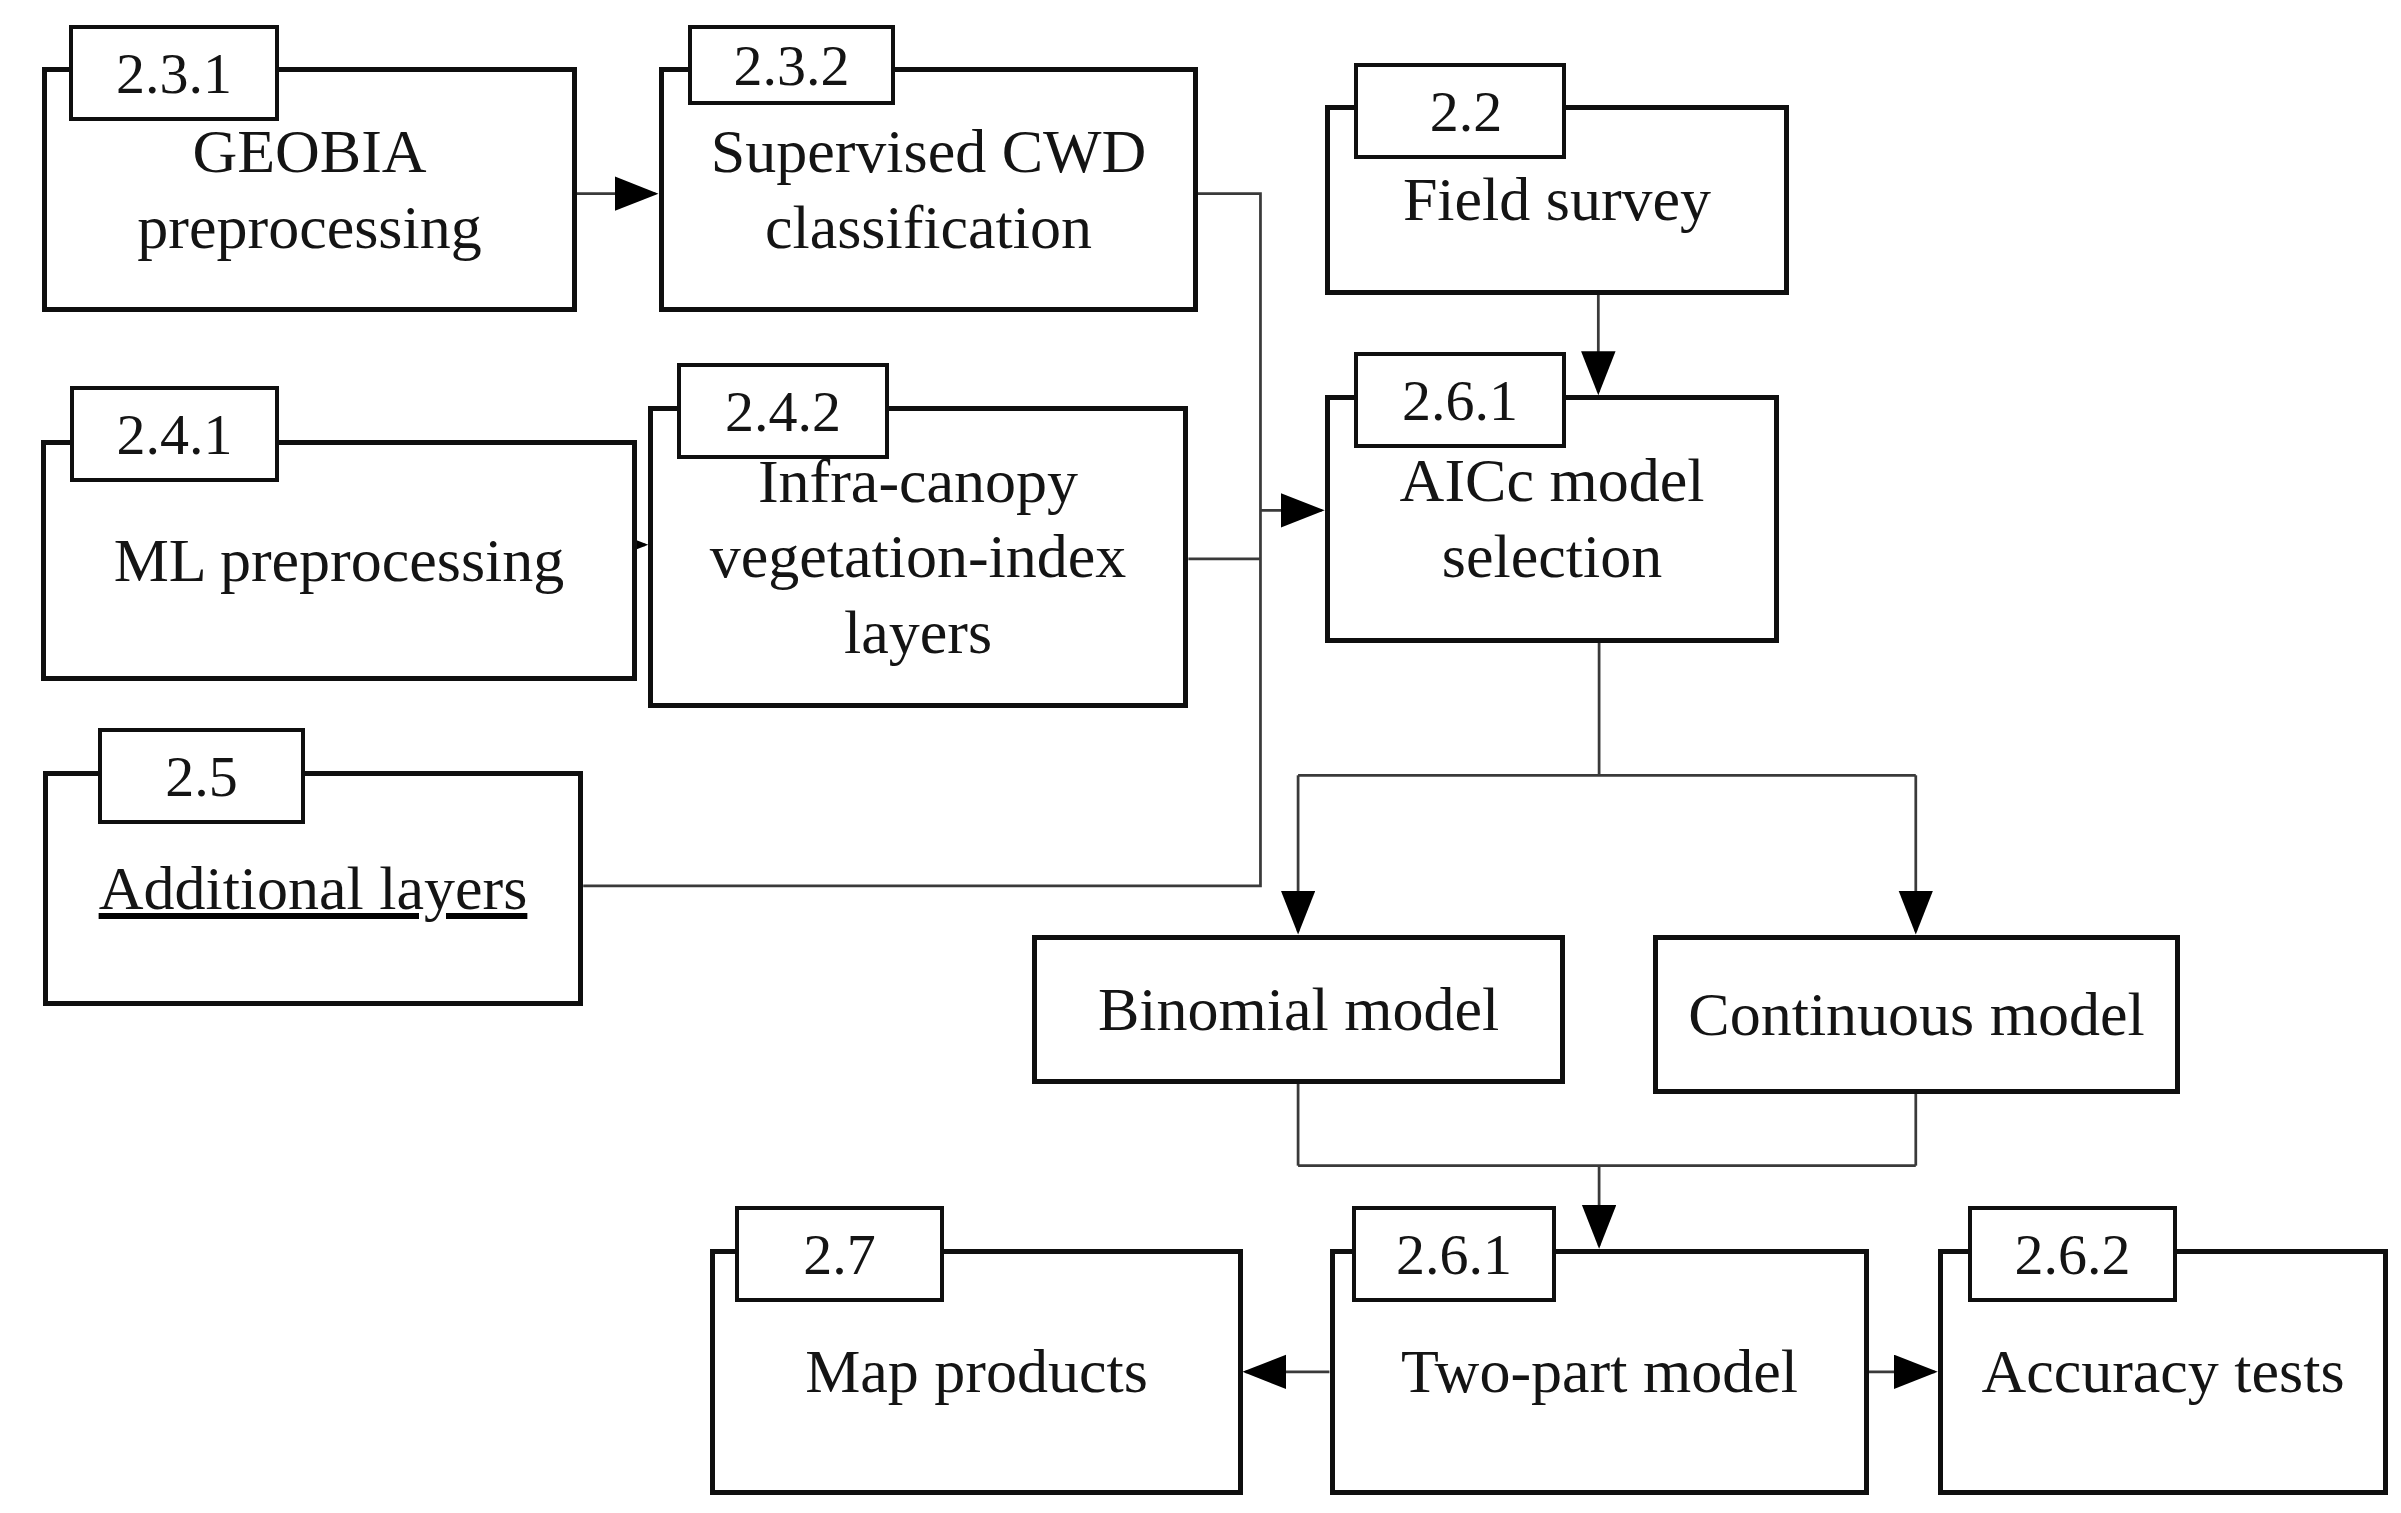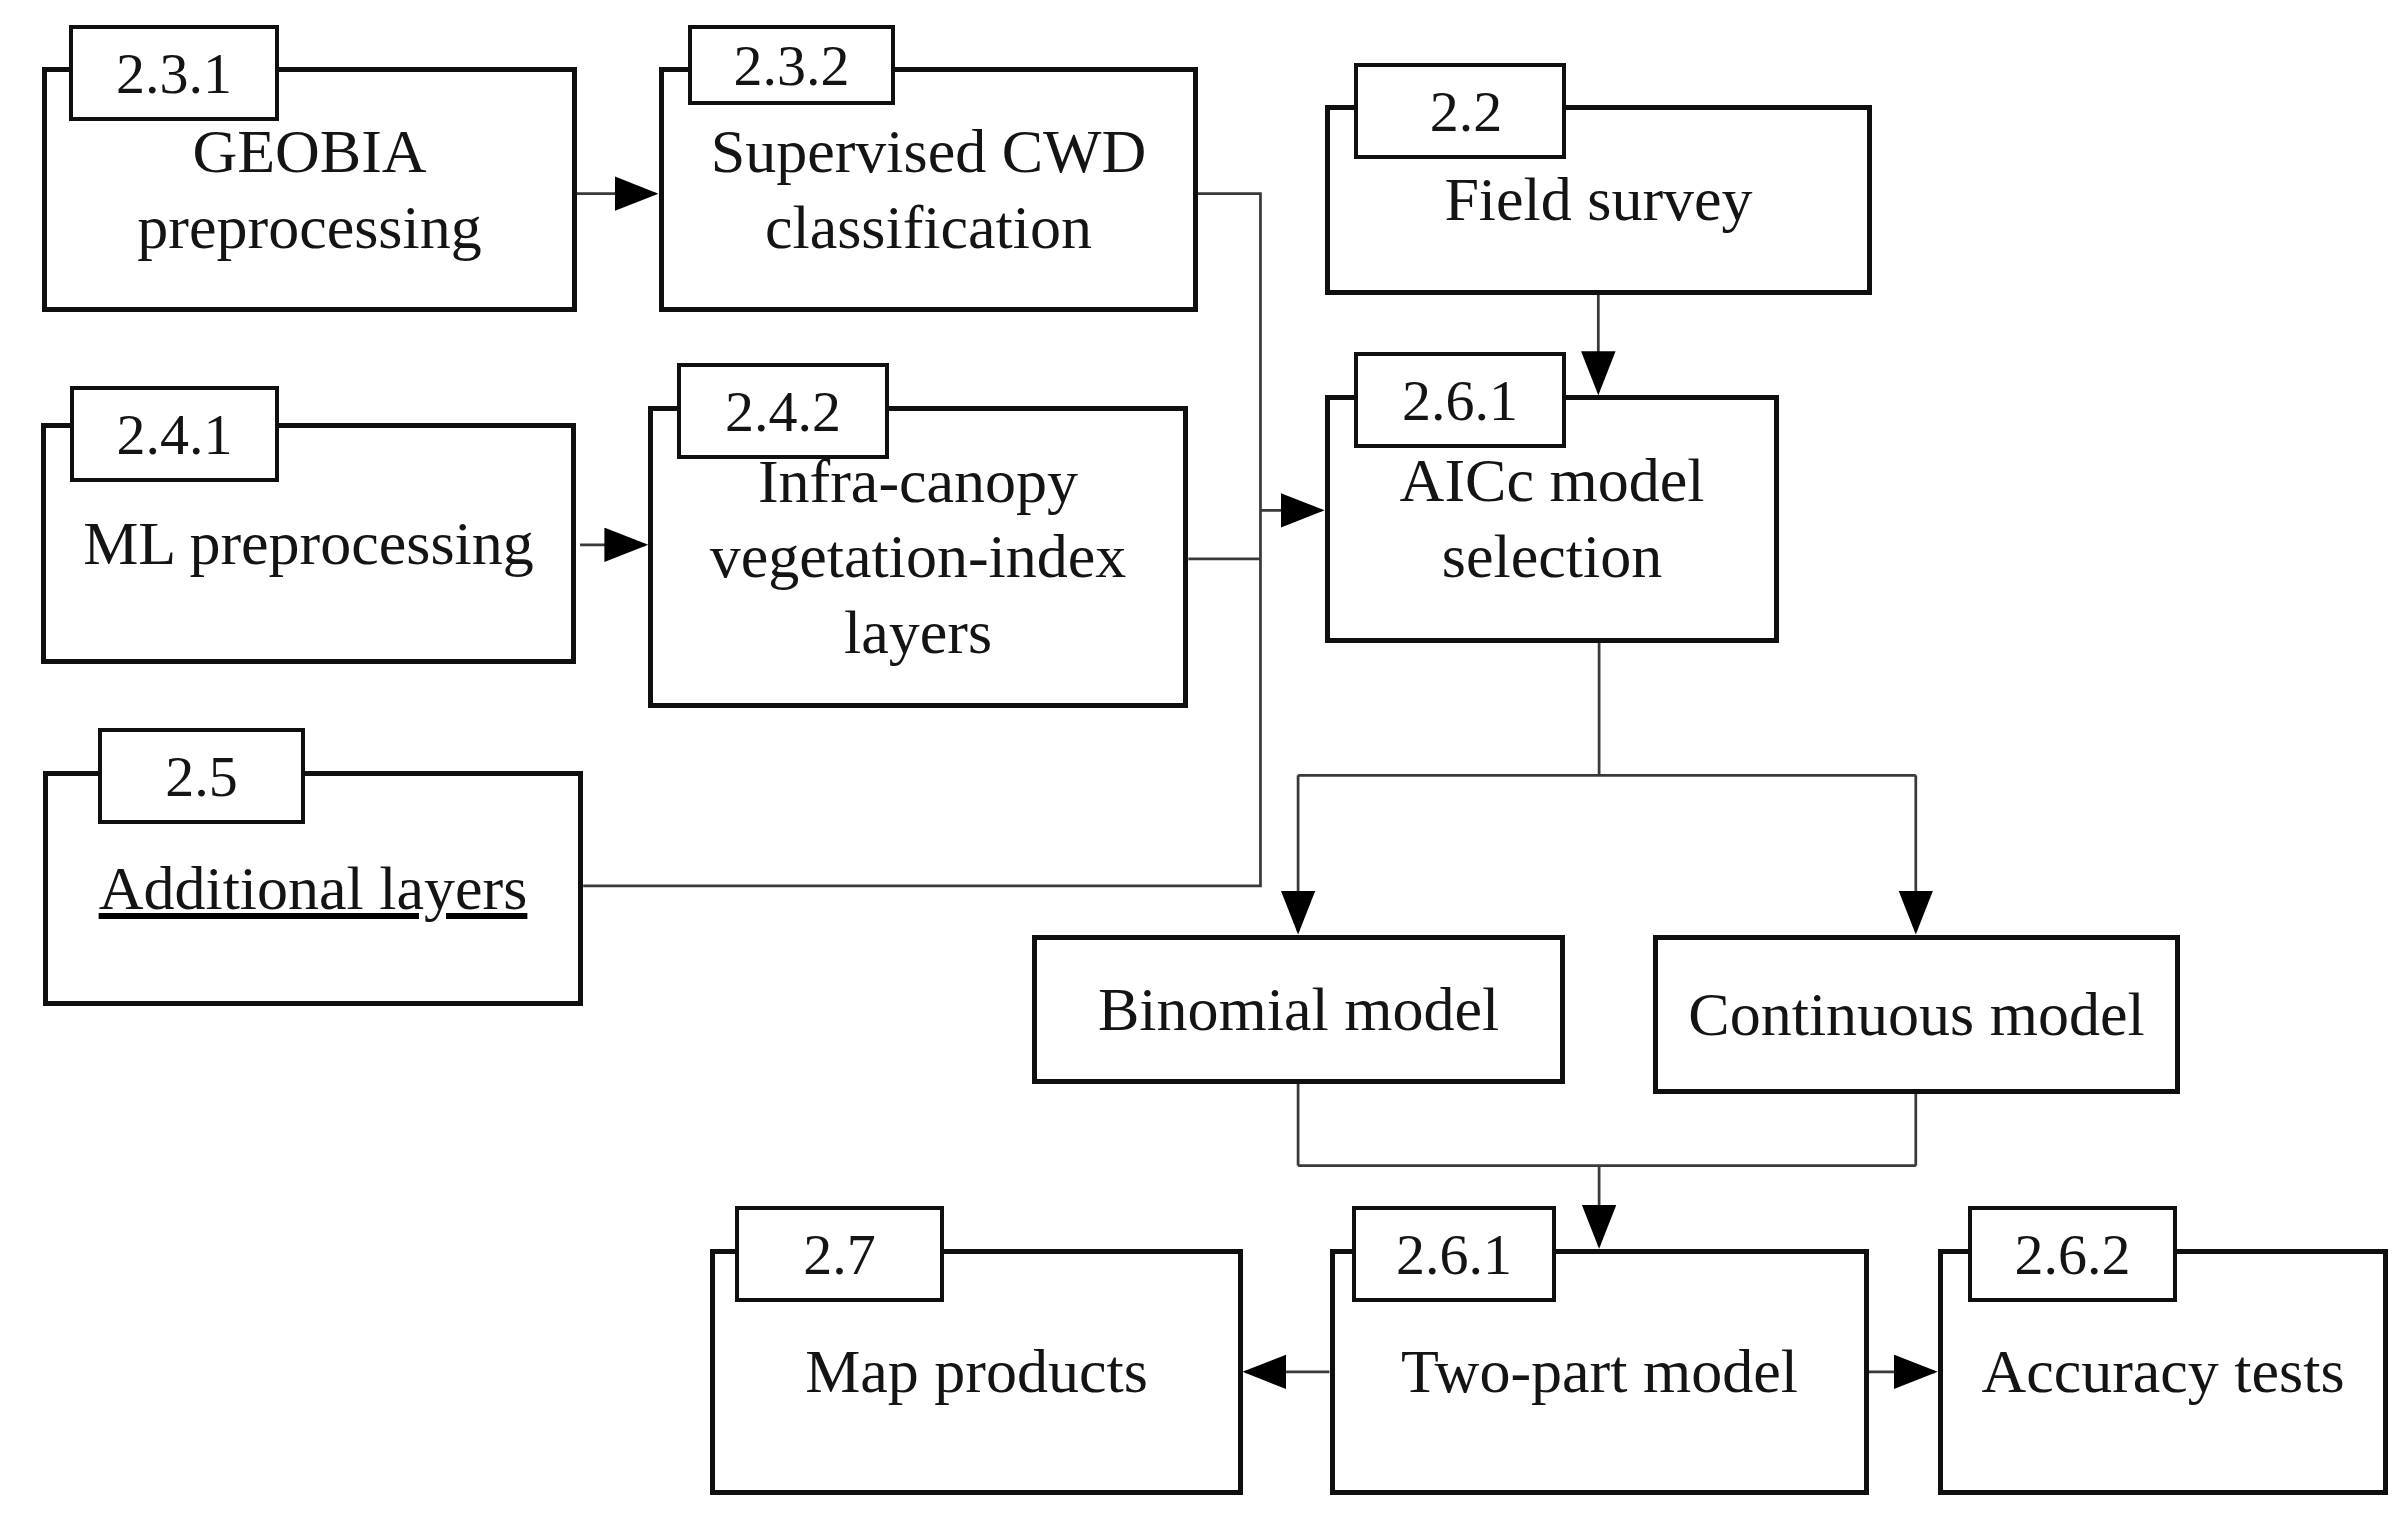--- a/index.html
+++ b/index.html
@@ -107,29 +107,29 @@
       <div class="flow-node">
         <div class="node-box" style="left: 659px; top: 67px; width: 539px; height: 245px; border: 5.5px solid rgb(15, 15, 15);">
           <div class="node-label-line">Supervised CWD</div>
           <div class="node-label-line">classification</div>
         </div>
         <div class="node-tab" style="left: 688px; top: 25px; width: 207px; height: 80px; border: 4.7px solid rgb(15, 15, 15);">
           <span>2.3.2</span>
         </div>
       </div>
       <div class="flow-node">
-        <div class="node-box" style="left: 1325px; top: 105px; width: 547px; height: 190px; border: 5.5px solid rgb(15, 15, 15); align-items: center;">
+        <div class="node-box" style="left: 1325px; top: 105px; width: 464px; height: 190px; border: 5.5px solid rgb(15, 15, 15); align-items: center;">
           <div class="node-label-line">Field survey</div>
         </div>
         <div class="node-tab" style="left: 1354px; top: 63px; width: 212px; height: 96px; border: 4.7px solid rgb(15, 15, 15); padding-left: 12px;">
           <span>2.2</span>
         </div>
       </div>
       <div class="flow-node">
-        <div class="node-box" style="left: 41px; top: 423px; width: 535px; height: 241px; border: 5.5px solid rgb(15, 15, 15);">
+        <div class="node-box" style="left: 41px; top: 440px; width: 596px; height: 241px; border: 5.5px solid rgb(15, 15, 15);">
           <div class="node-label-line">ML preprocessing</div>
         </div>
         <div class="node-tab" style="left: 70px; top: 386px; width: 209px; height: 96px; border: 4.7px solid rgb(15, 15, 15);">
           <span>2.4.1</span>
         </div>
       </div>
       <div class="flow-node">
         <div class="node-box" style="left: 648px; top: 406px; width: 540px; height: 302px; border: 5.5px solid rgb(15, 15, 15); font-family: Liberation Serif, serif;">
           <div class="node-label-line">Infra-canopy</div>
           <div class="node-label-line">vegetation-index</div>

